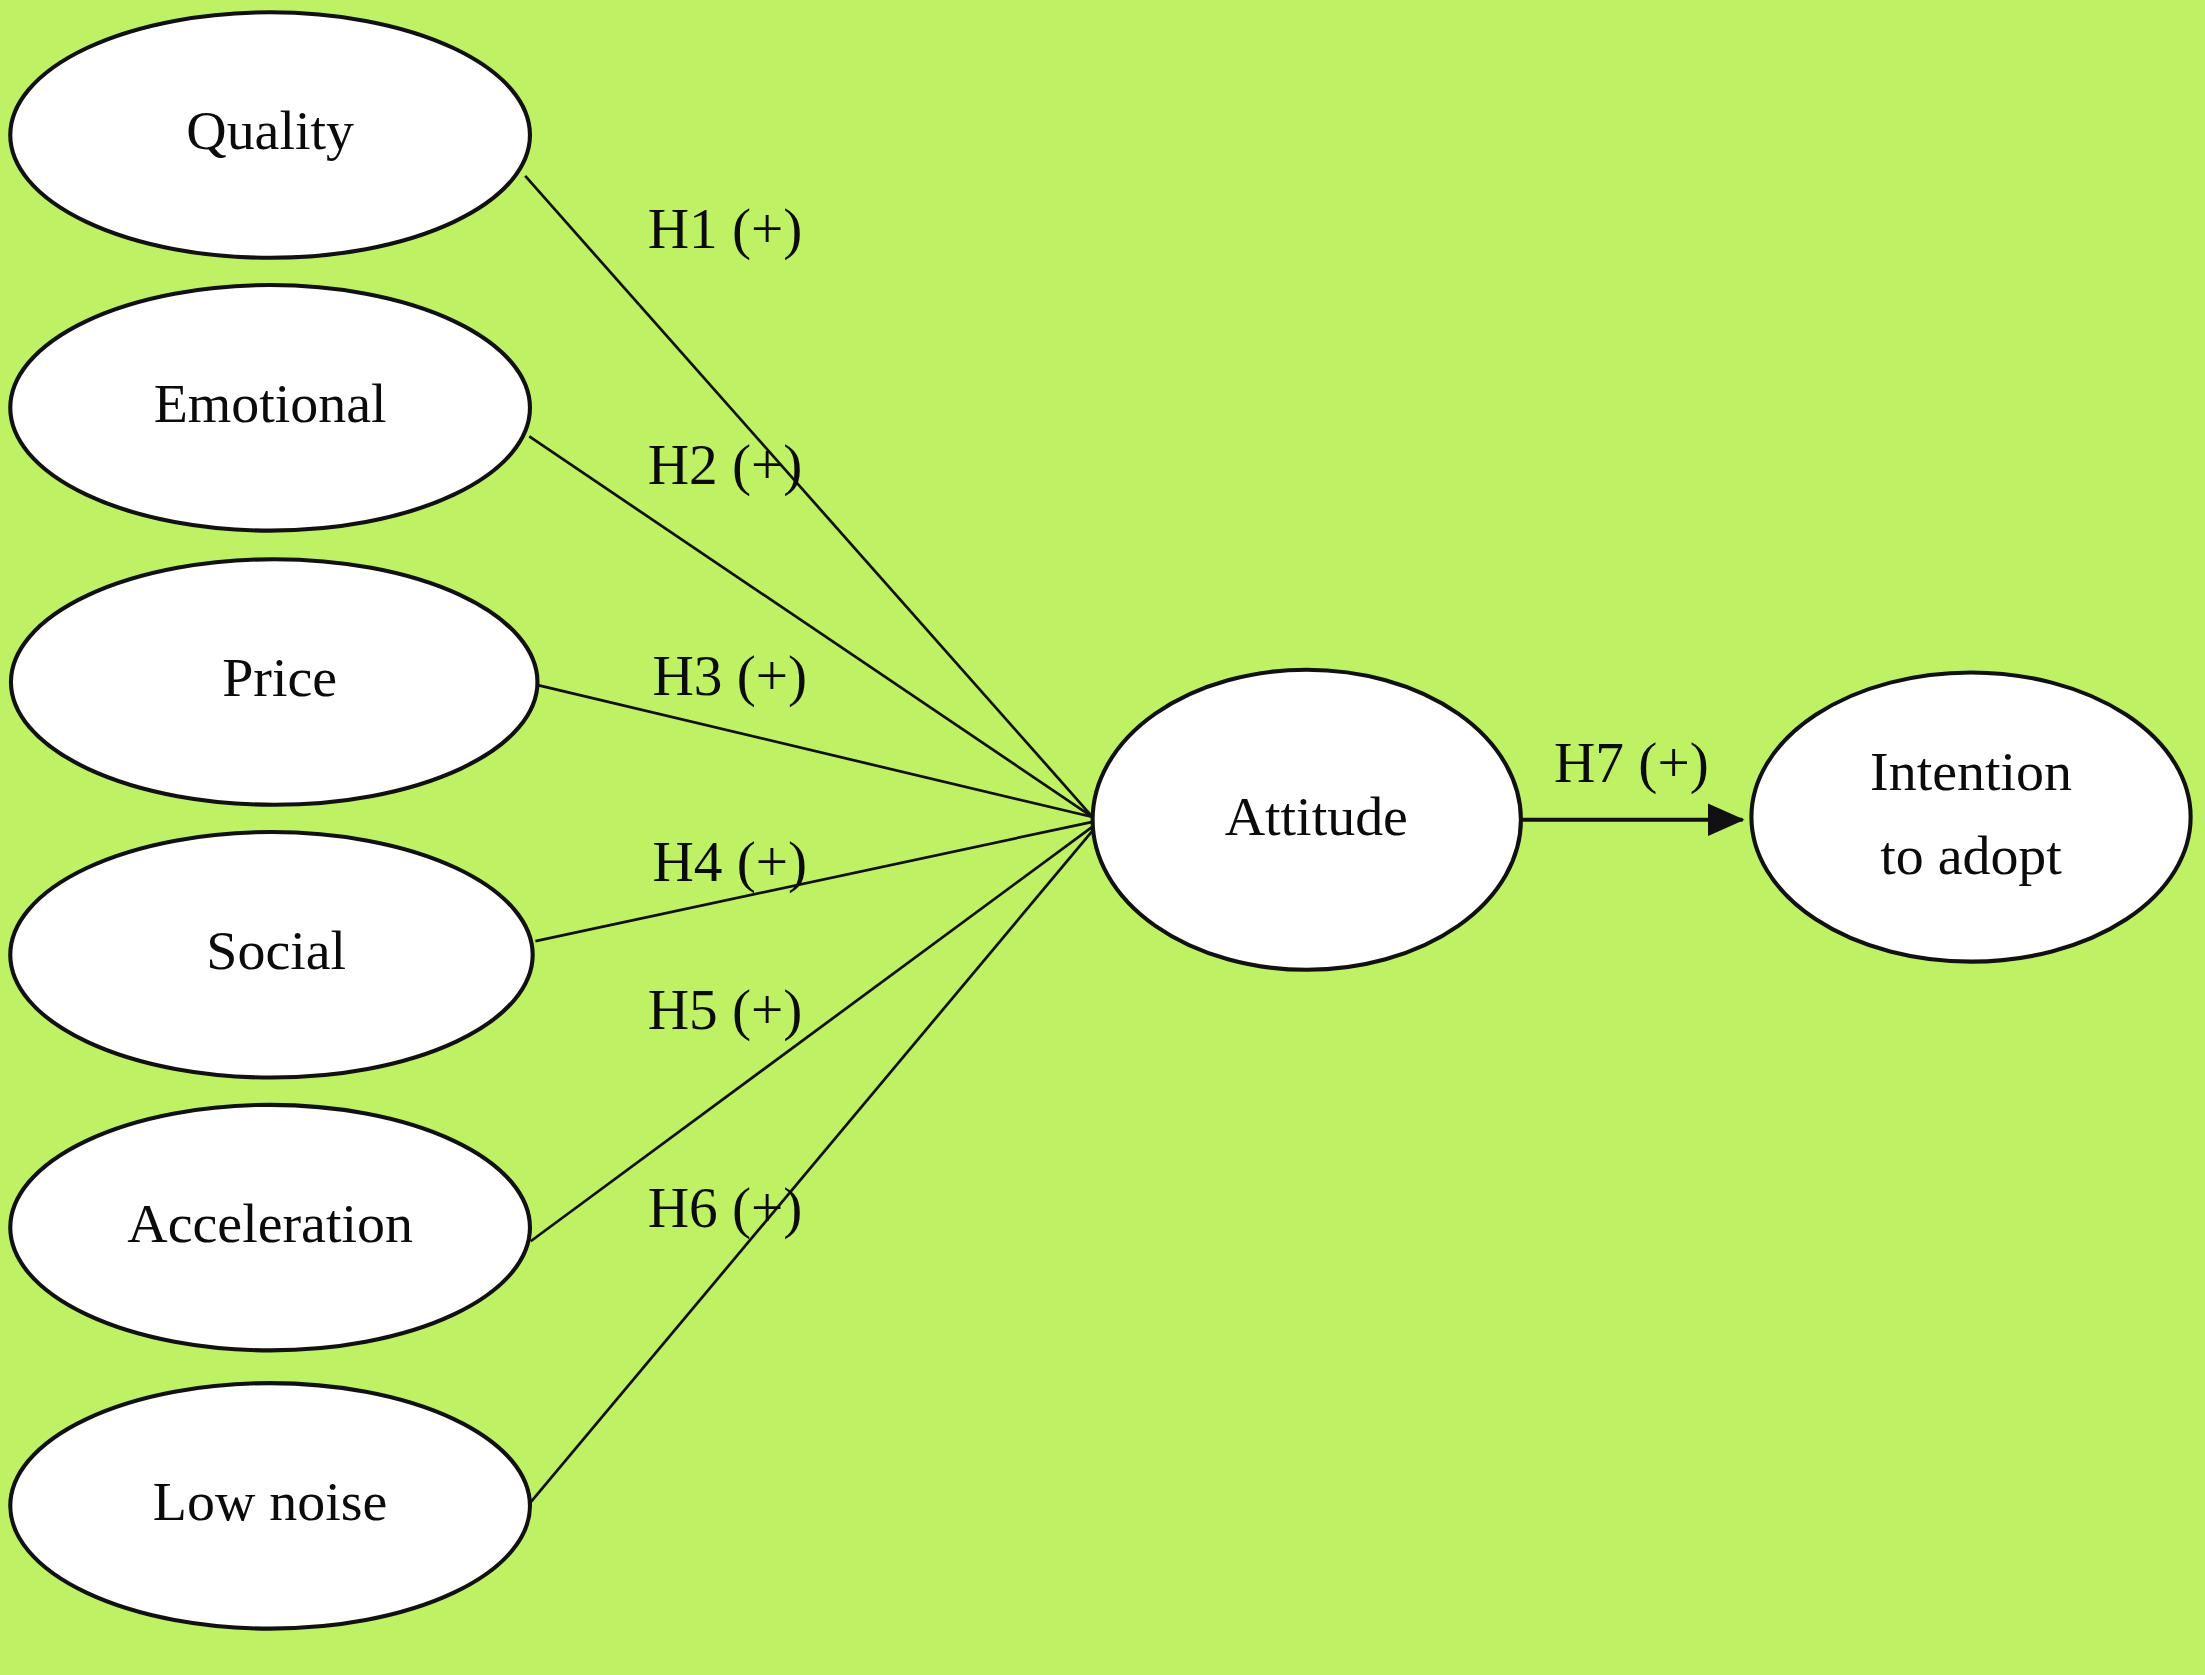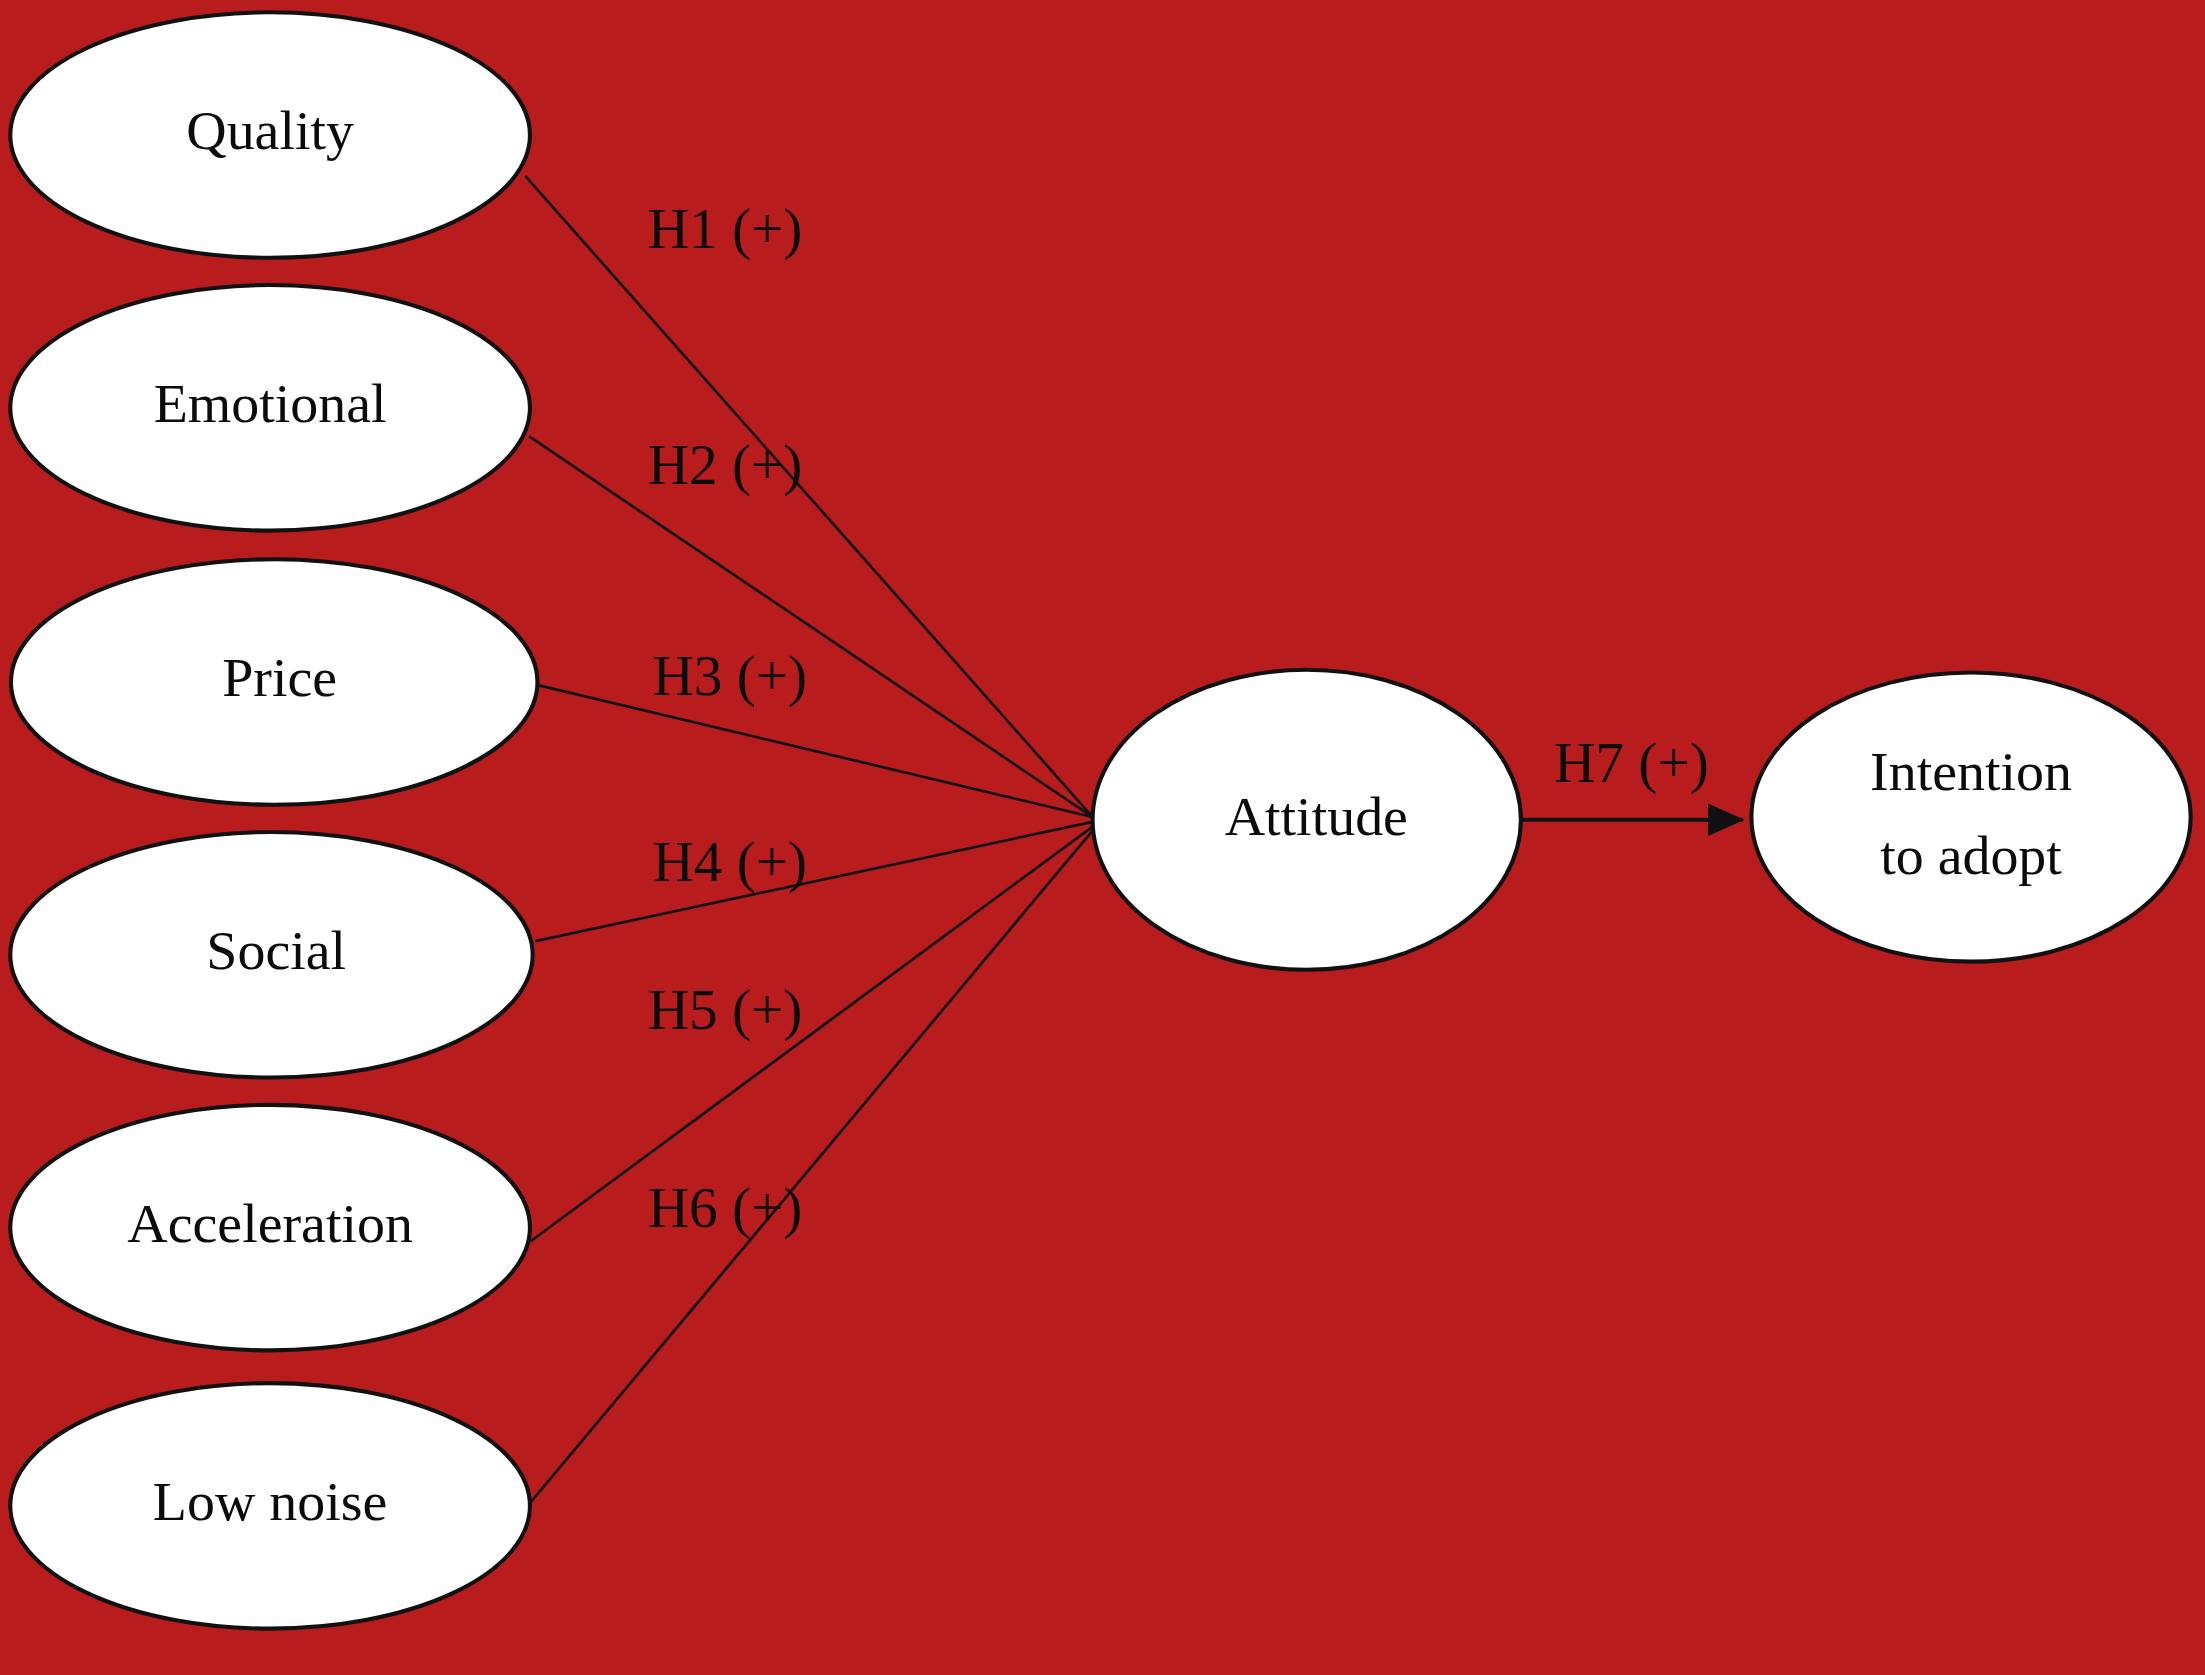--- a/index.html
+++ b/index.html
@@ -10,21 +10,21 @@
   body {
     width: 2205px;
     height: 1675px;
     font-family: "Liberation Serif", "DejaVu Serif", serif;
     overflow: hidden;
   }
   #diagram-root {
     position: relative;
     width: 2205px;
     height: 1675px;
-    background: #b91c1c;
+    background: #bef264;
   }
   svg.canvas {
     position: absolute;
     top: 0;
     left: 0;
     width: 2205px;
     height: 1675px;
     display: block;
   }
   .node-ellipse {

